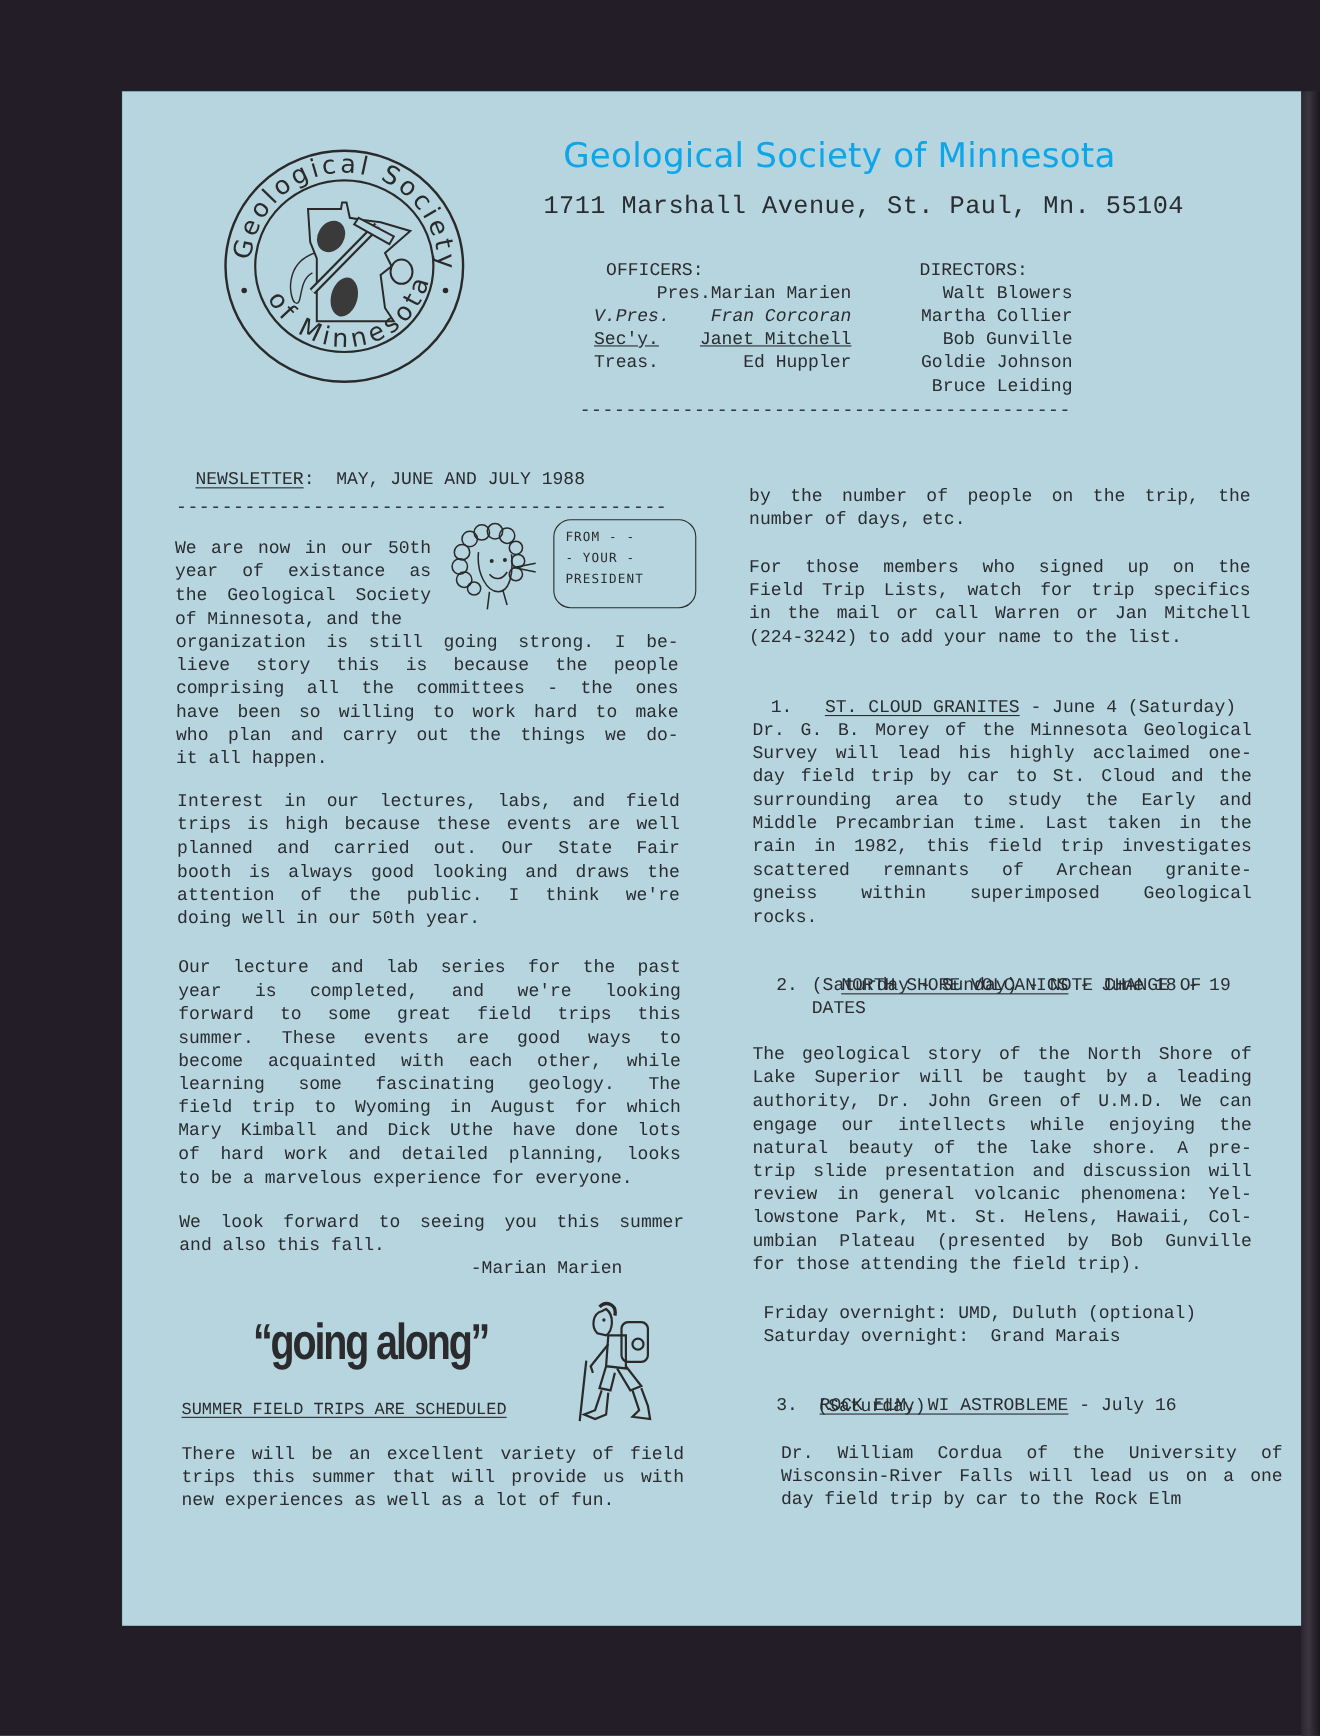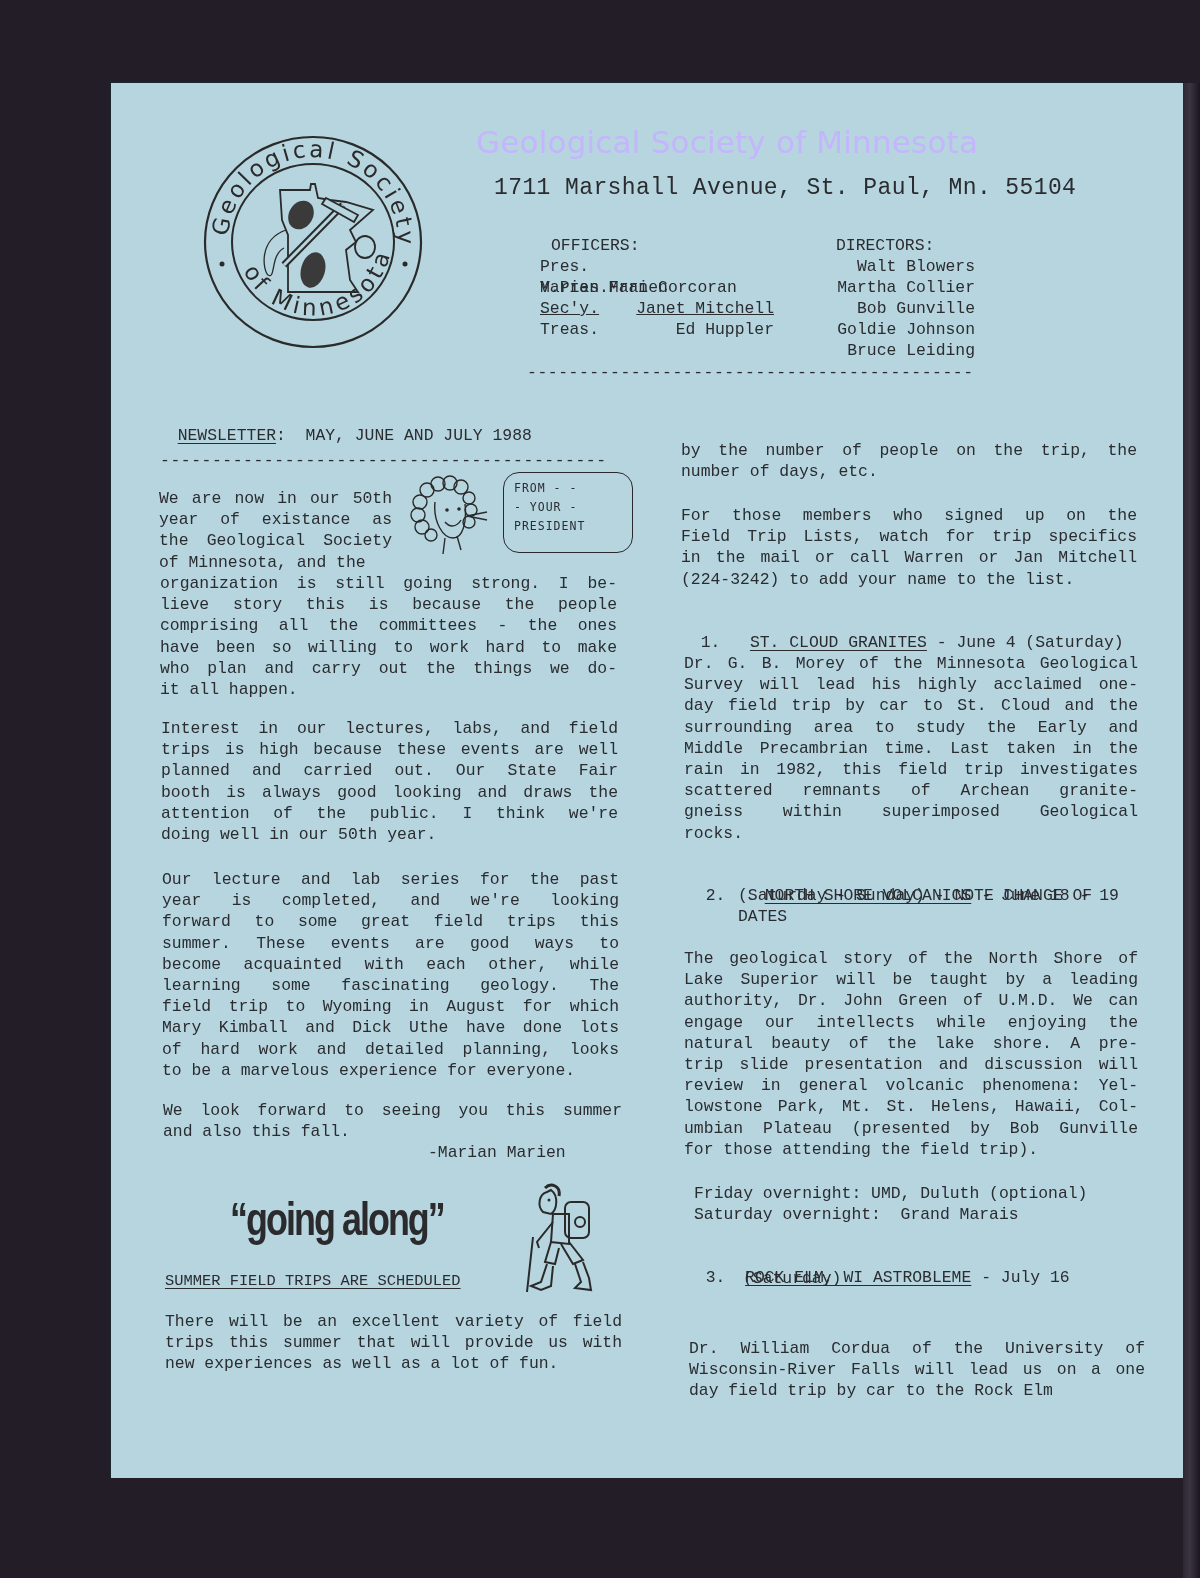--- a/index.html
+++ b/index.html
@@ -20,22 +20,23 @@
   }
   .right-edge {
     position: absolute;
     left: 1183px; top: 83px; width: 17px; height: 1495px;
     background: linear-gradient(to right, #2c2732, #3a3540 40%, #1a1620);
   }
   .abs { position: absolute; }
   .mono { font-family: "Liberation Mono", "DejaVu Sans Mono", monospace; font-size: 16.4px; line-height: 21px; white-space: pre; }
   .title {
     font-family: "DejaVu Sans", "Liberation Sans", sans-serif;
-    font-size: 31px; color: #c4b5fd; letter-spacing: 0.2px;
+    font-size: 31px; color: #0ea5e9; letter-spacing: 0.2px;
     white-space: nowrap;
+    margin-left: 36px;
   }
   .addr { font-family: "Liberation Mono", monospace; font-size: 23px; white-space: pre; letter-spacing: 0.4px; }
   .ul { text-decoration: underline; text-underline-offset: 3px; text-decoration-thickness: 1px; }
   .para {
     font-family: "Liberation Mono", "DejaVu Sans Mono", monospace;
     font-size: 16.4px; line-height: 21.2px;
     text-align: justify;
   }
   .para .line { display: block; text-align: justify; text-align-last: justify; white-space: nowrap; }
   .para .line.last { text-align-last: left; }
@@ -86,25 +87,25 @@
 
     <path d="M 88 100 C 60 110, 65 140, 70 145 C 78 150, 72 125, 86 118" fill="none" stroke="#2a2a2a" stroke-width="1.3"></path>
   </svg>
 </div>
 
 <div class="abs title" style="left:476px; top:124px;">Geological Society of Minnesota</div>
 <div class="abs addr" style="left:494px; top:175px;">1711 Marshall Avenue, St. Paul, Mn. 55104</div>
 
 <div class="abs mono" style="left:551px; top:235px;">OFFICERS:</div>
 <div class="abs" style="left:540px; top:256px; width:234px;">
-  <div style="display:flex; justify-content:flex-start; height:21px;flex-direction:column;">
+  <div style="display:flex; justify-content:flex-end; height:21px;">
     <span class="mono">Pres.</span>
     <span class="mono">Marian Marien</span>
   </div>
-  <div style="display:flex; height:21px;">
+  <div style="display:flex; justify-content:space-between; height:21px;font-style:italic;">
     <span class="mono">V.Pres.</span>
     <span class="mono">Fran Corcoran</span>
   </div>
   <div style="display:flex; justify-content:space-between; height:21px;text-decoration:underline;">
     <span class="mono">Sec'y.</span>
     <span class="mono">Janet Mitchell</span>
   </div>
   <div style="display:flex; justify-content:space-between; height:21px;">
     <span class="mono">Treas.</span>
     <span class="mono">Ed Huppler</span>
@@ -264,17 +265,17 @@
   <span class="line">umbian Plateau (presented by Bob Gunville</span>
   <span class="line last">for those attending the field trip).</span>
 </div>
 <div class="abs mono" style="left:694px; top:1183px;">Friday overnight: UMD, Duluth (optional)</div>
 <div class="abs mono" style="left:694px; top:1204px;">Saturday overnight:  Grand Marais</div>
 
 <div class="abs mono" style="left:686px; top:1246px;">
   <span>3.</span>  <span class="ul">ROCK ELM, WI ASTROBLEME</span><span> - July 16</span>
 </div>
 <div class="abs mono" style="left:743px; top:1268px;">(Saturday)</div>
-<div class="abs para" style="left:689px; top:1310px; width:456px;margin-top:28px;">
+<div class="abs para" style="left:710px; top:1310px; width:456px;">
   <span class="line">Dr. William Cordua of the University of</span>
   <span class="line">Wisconsin-River Falls will lead us on a one</span>
   <span class="line last">day field trip by car to the Rock Elm</span>
 </div>
 
 </body></html>

